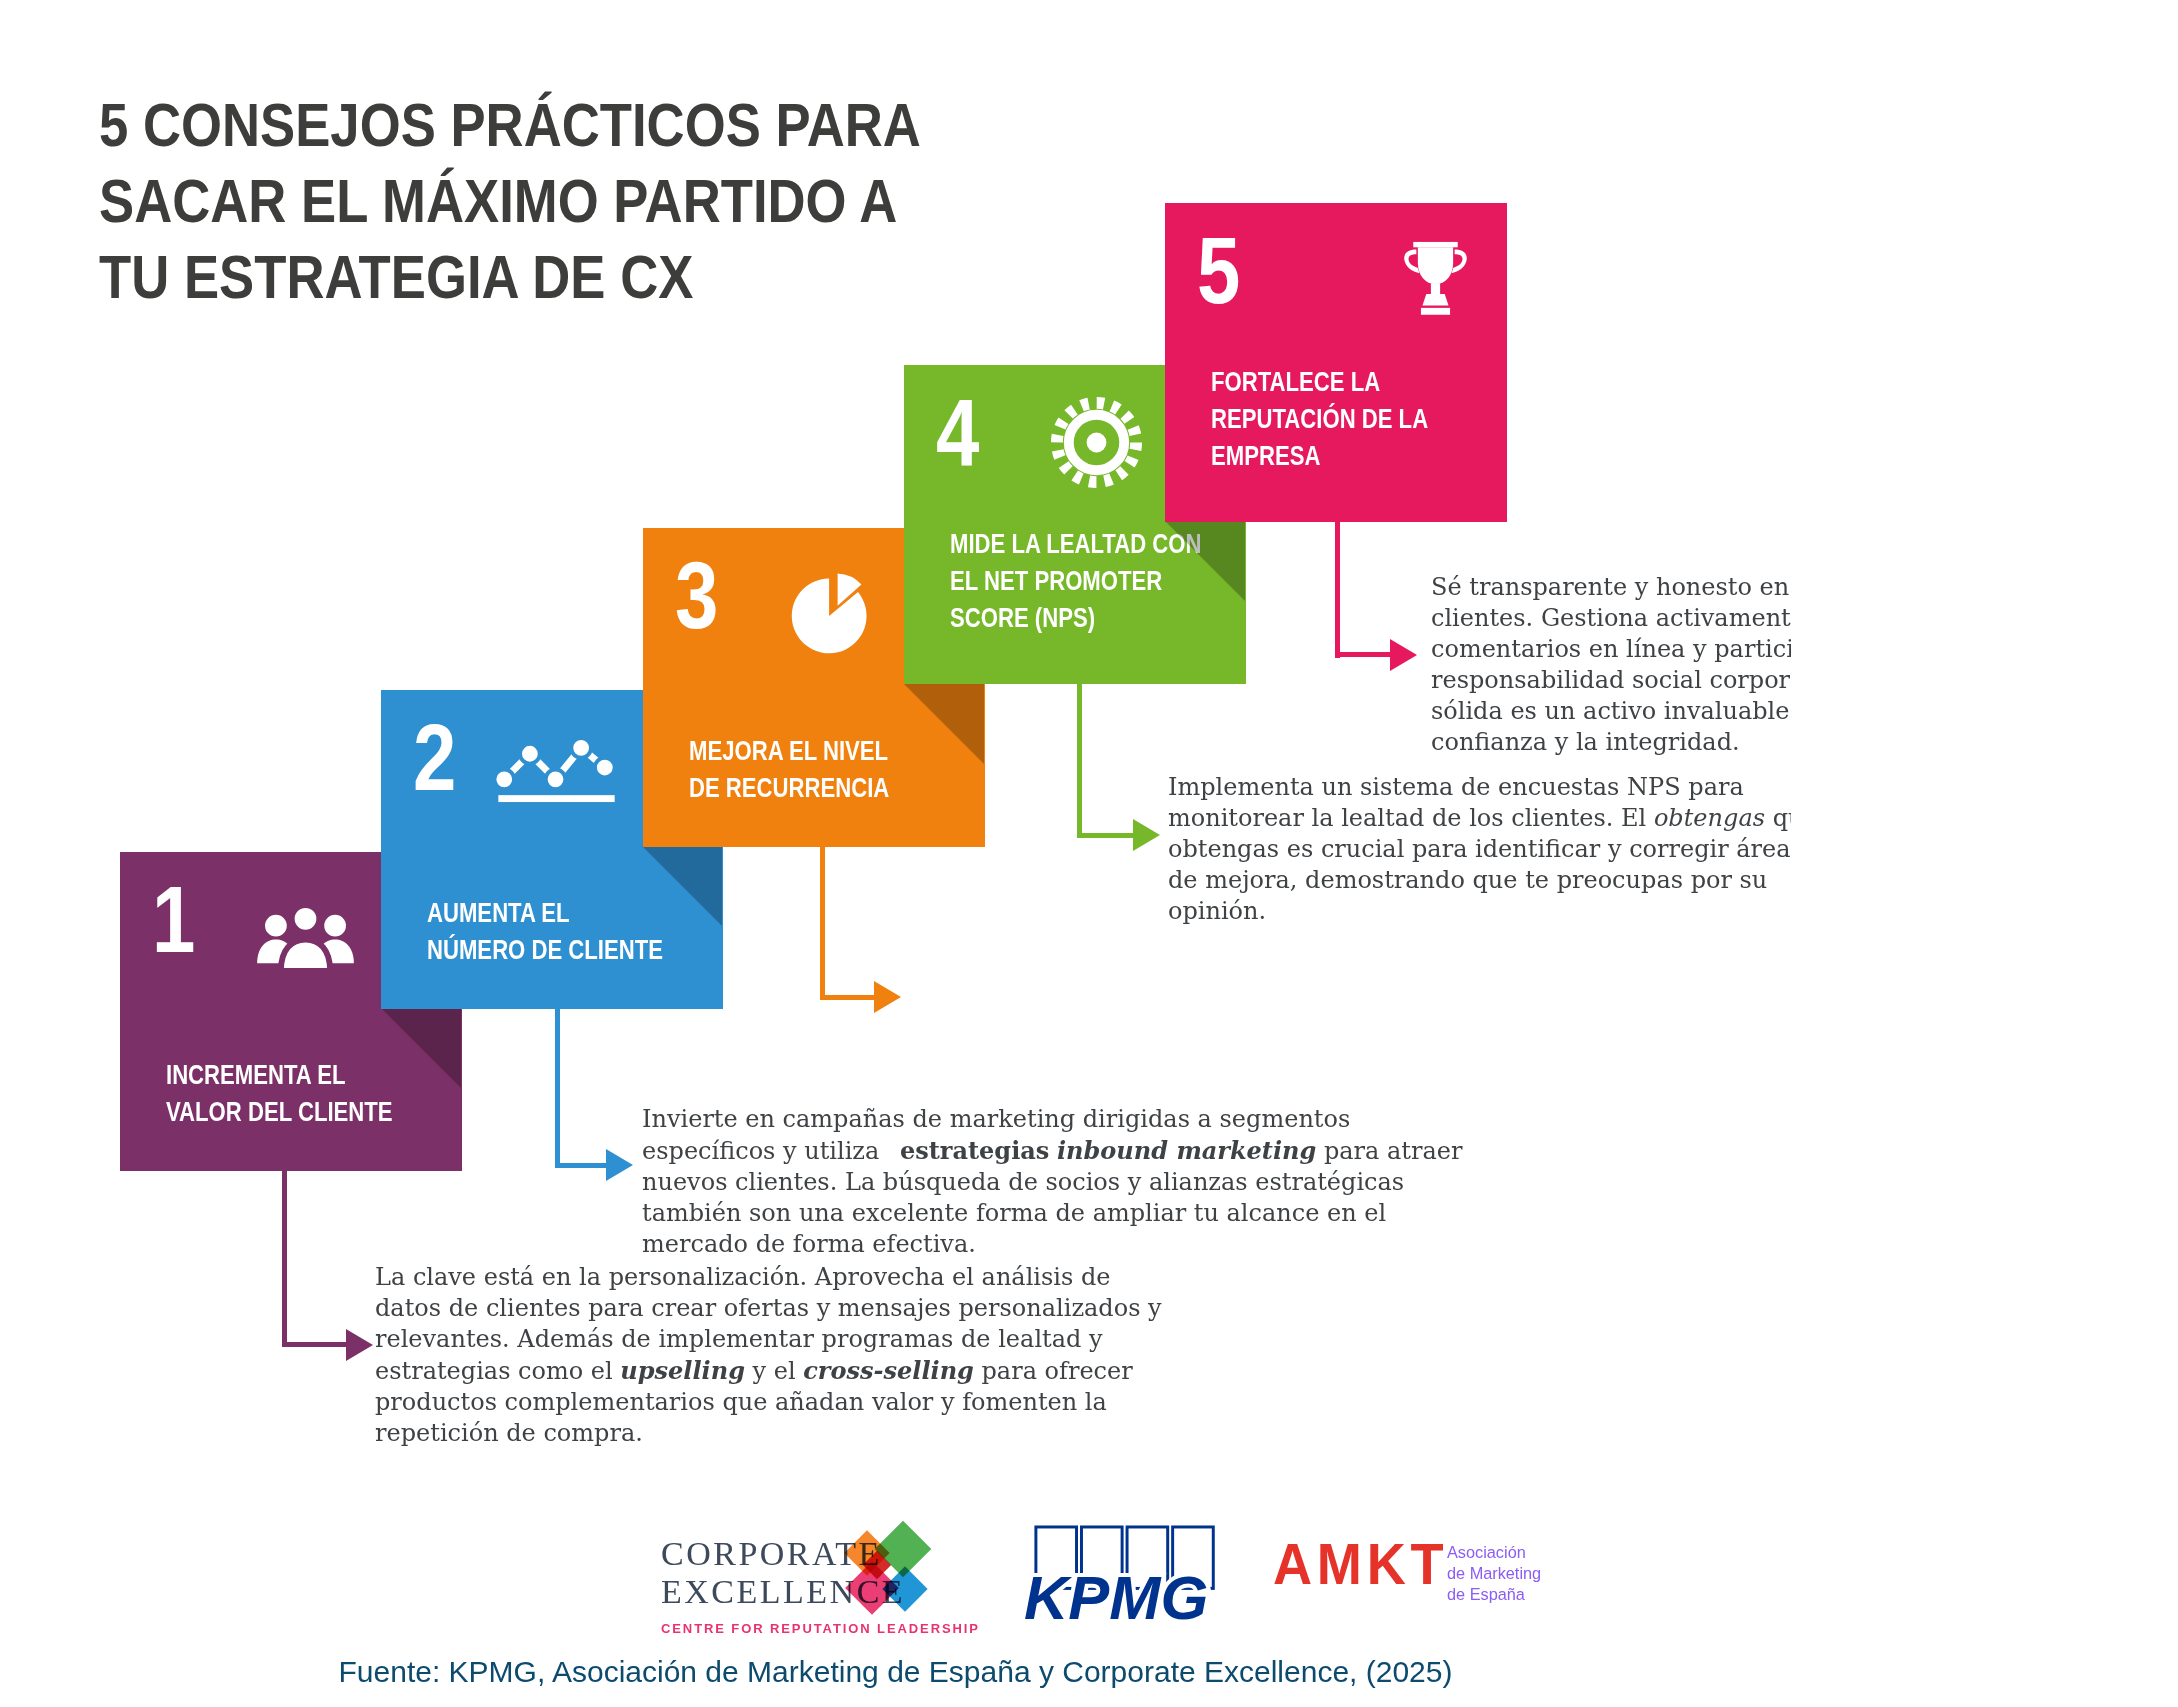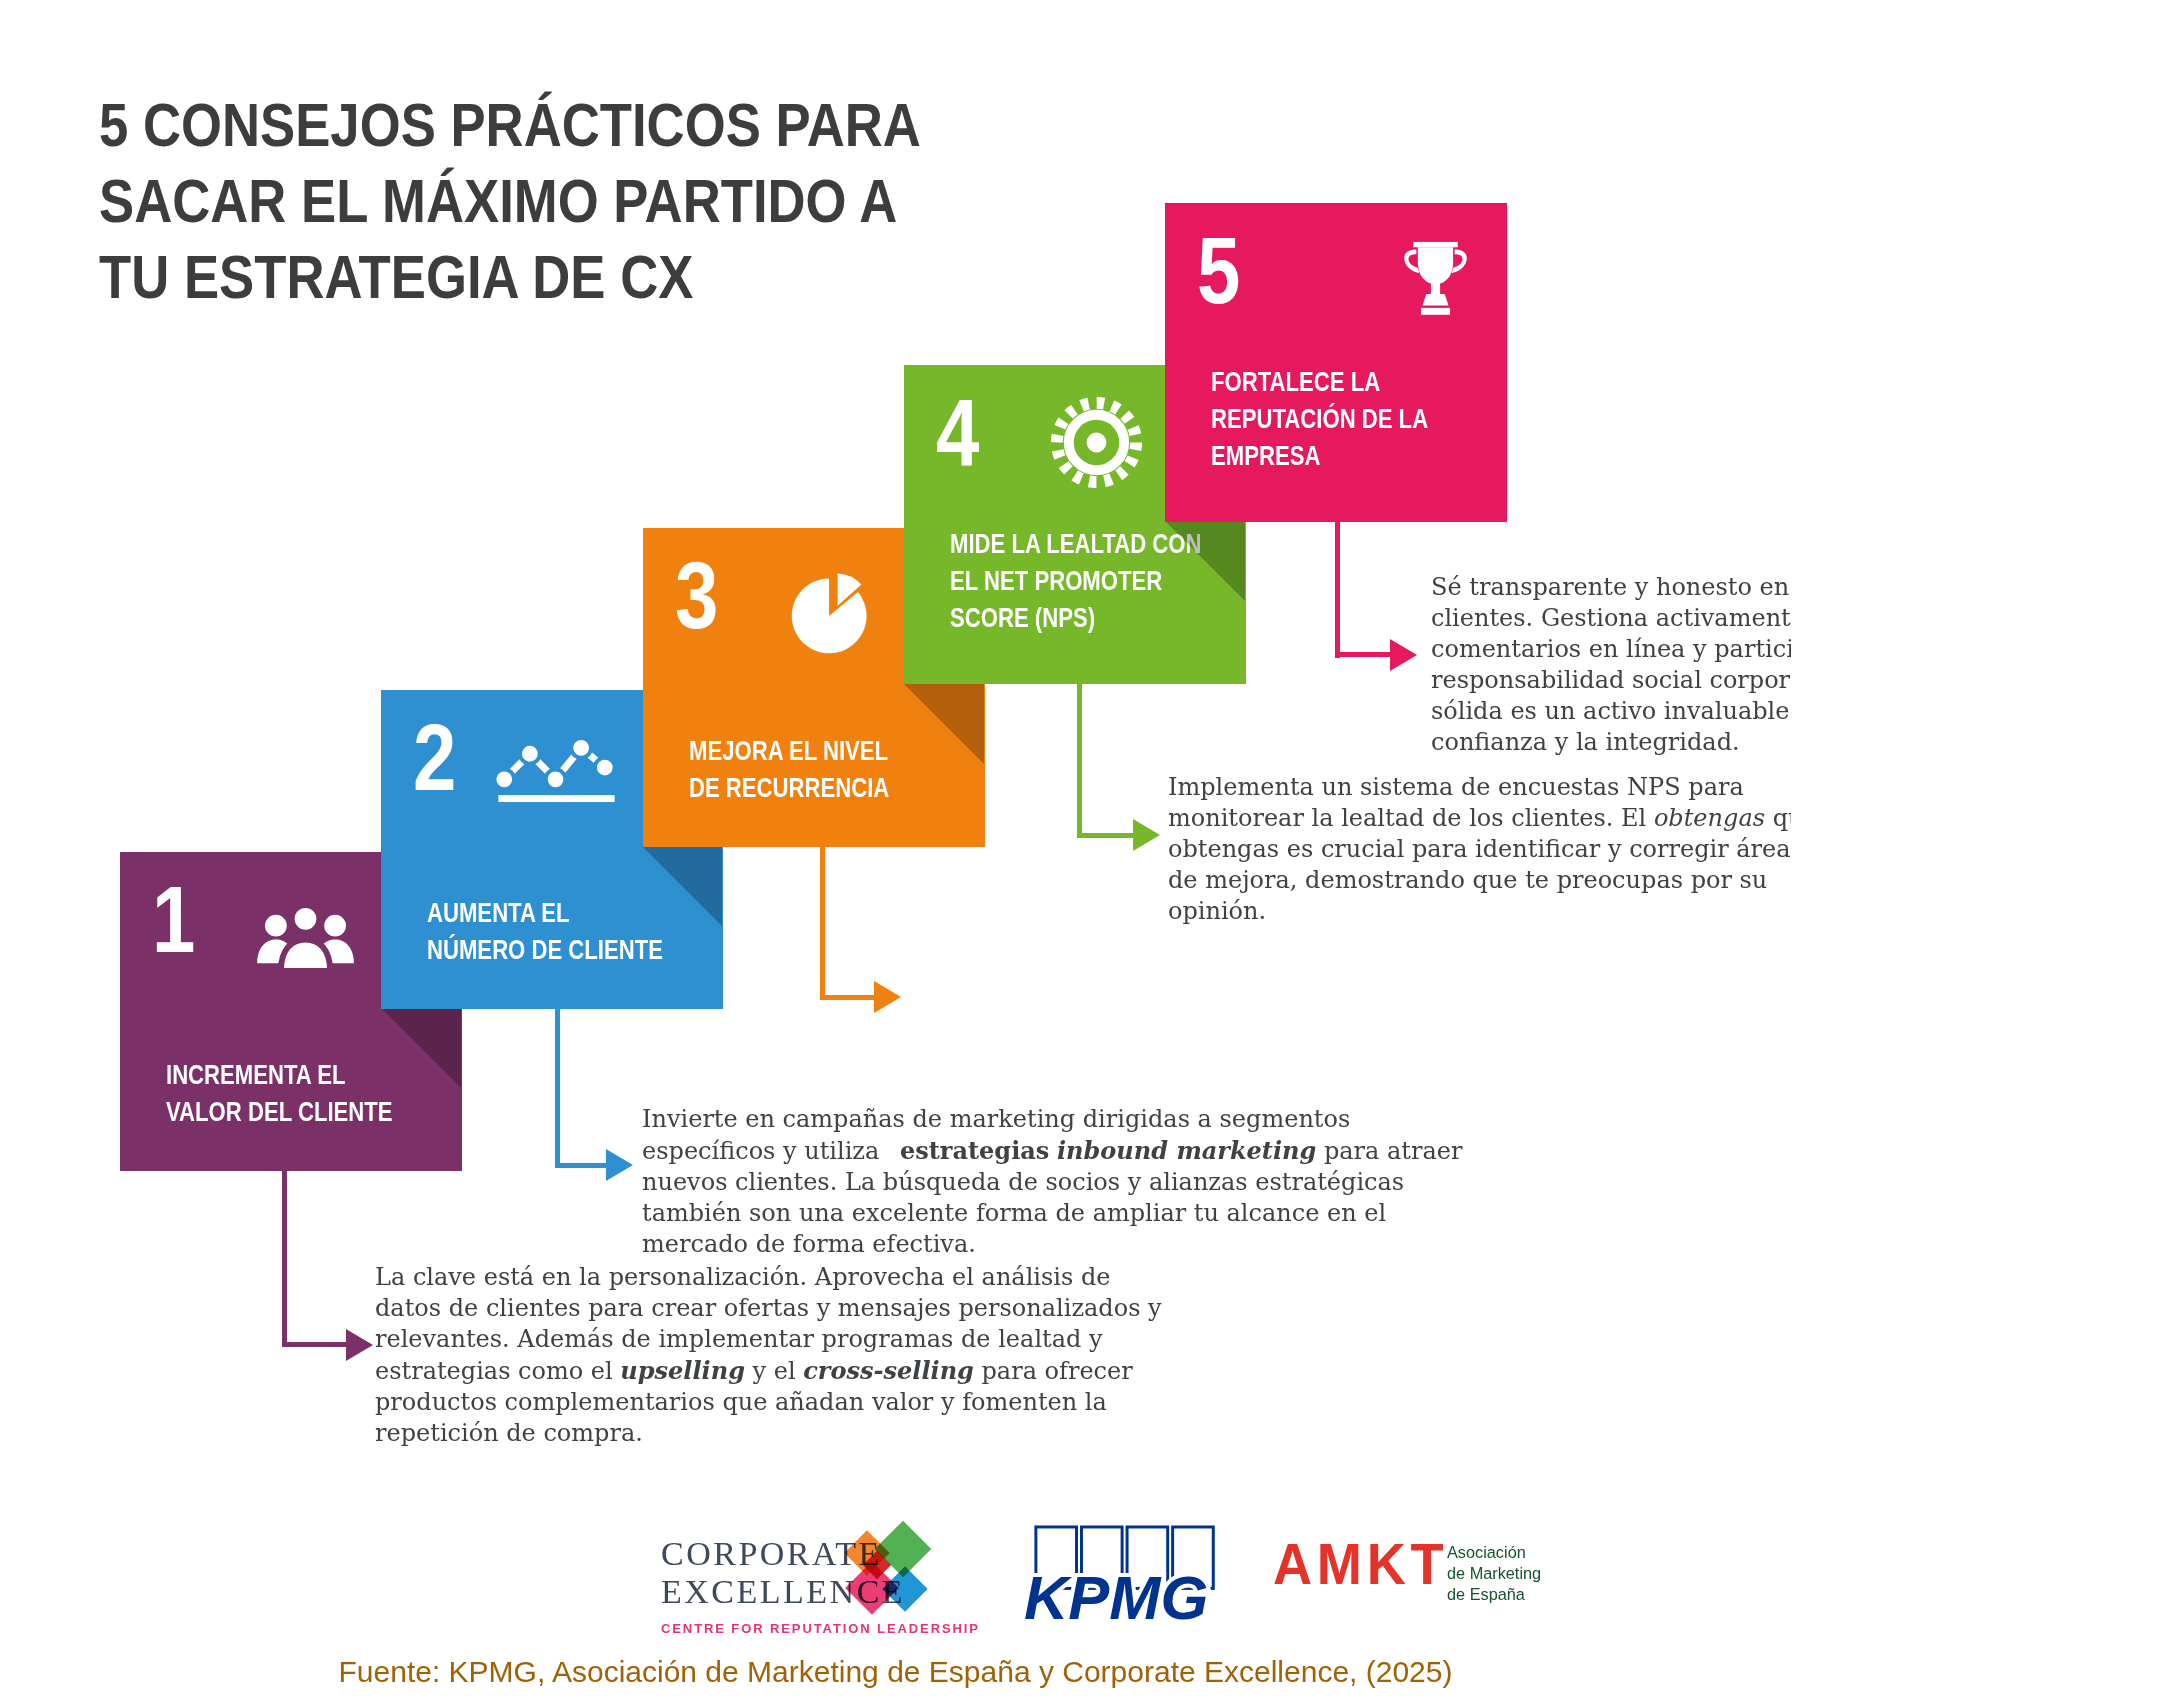--- a/index.html
+++ b/index.html
@@ -54,25 +54,25 @@
   .ce-logo{position:absolute;left:661px;top:1535px;}
   .ce-line{font-family:"Liberation Serif","DejaVu Serif",serif;font-size:34px;line-height:38px;
            letter-spacing:2.5px;color:#3E4A5C;}
   .ce-sub{margin-top:10px;font-size:13px;font-weight:700;letter-spacing:1.9px;color:#E8336E;}
   .ce-mark{position:absolute;left:847px;top:1527px;width:83px;height:85px;}
   .ce-mark span{position:absolute;display:block;mix-blend-mode:multiply;}
   .kpmg-logo{position:absolute;left:1022px;top:1525px;}
   .amkt-logo{position:absolute;left:1273px;top:1535px;color:#E5332A;font-weight:700;
              font-size:57px;line-height:59px;letter-spacing:5px;transform:scaleX(0.95);
              transform-origin:left top;}
-  .amkt-desc{position:absolute;left:1447px;top:1542px;color:#14532d;font-size:16.3px;
+  .amkt-desc{position:absolute;left:1447px;top:1542px;color:#8b5cf6;font-size:16.3px;
              line-height:21px;font-weight:500;}
 
   
-  .footer{position:absolute;left:0;right:0;top:1655px;text-align:center;color:#a16207;
+  .footer{position:absolute;left:0;right:0;top:1655px;text-align:center;color:#0c4a6e;
           font-size:30px;}
 </style>
 </head>
 <body>
 
 <div class="page">
 
   <div class="title">
     <div>5 CONSEJOS PRÁCTICOS PARA</div>
     <div>SACAR EL MÁXIMO PARTIDO A</div>

